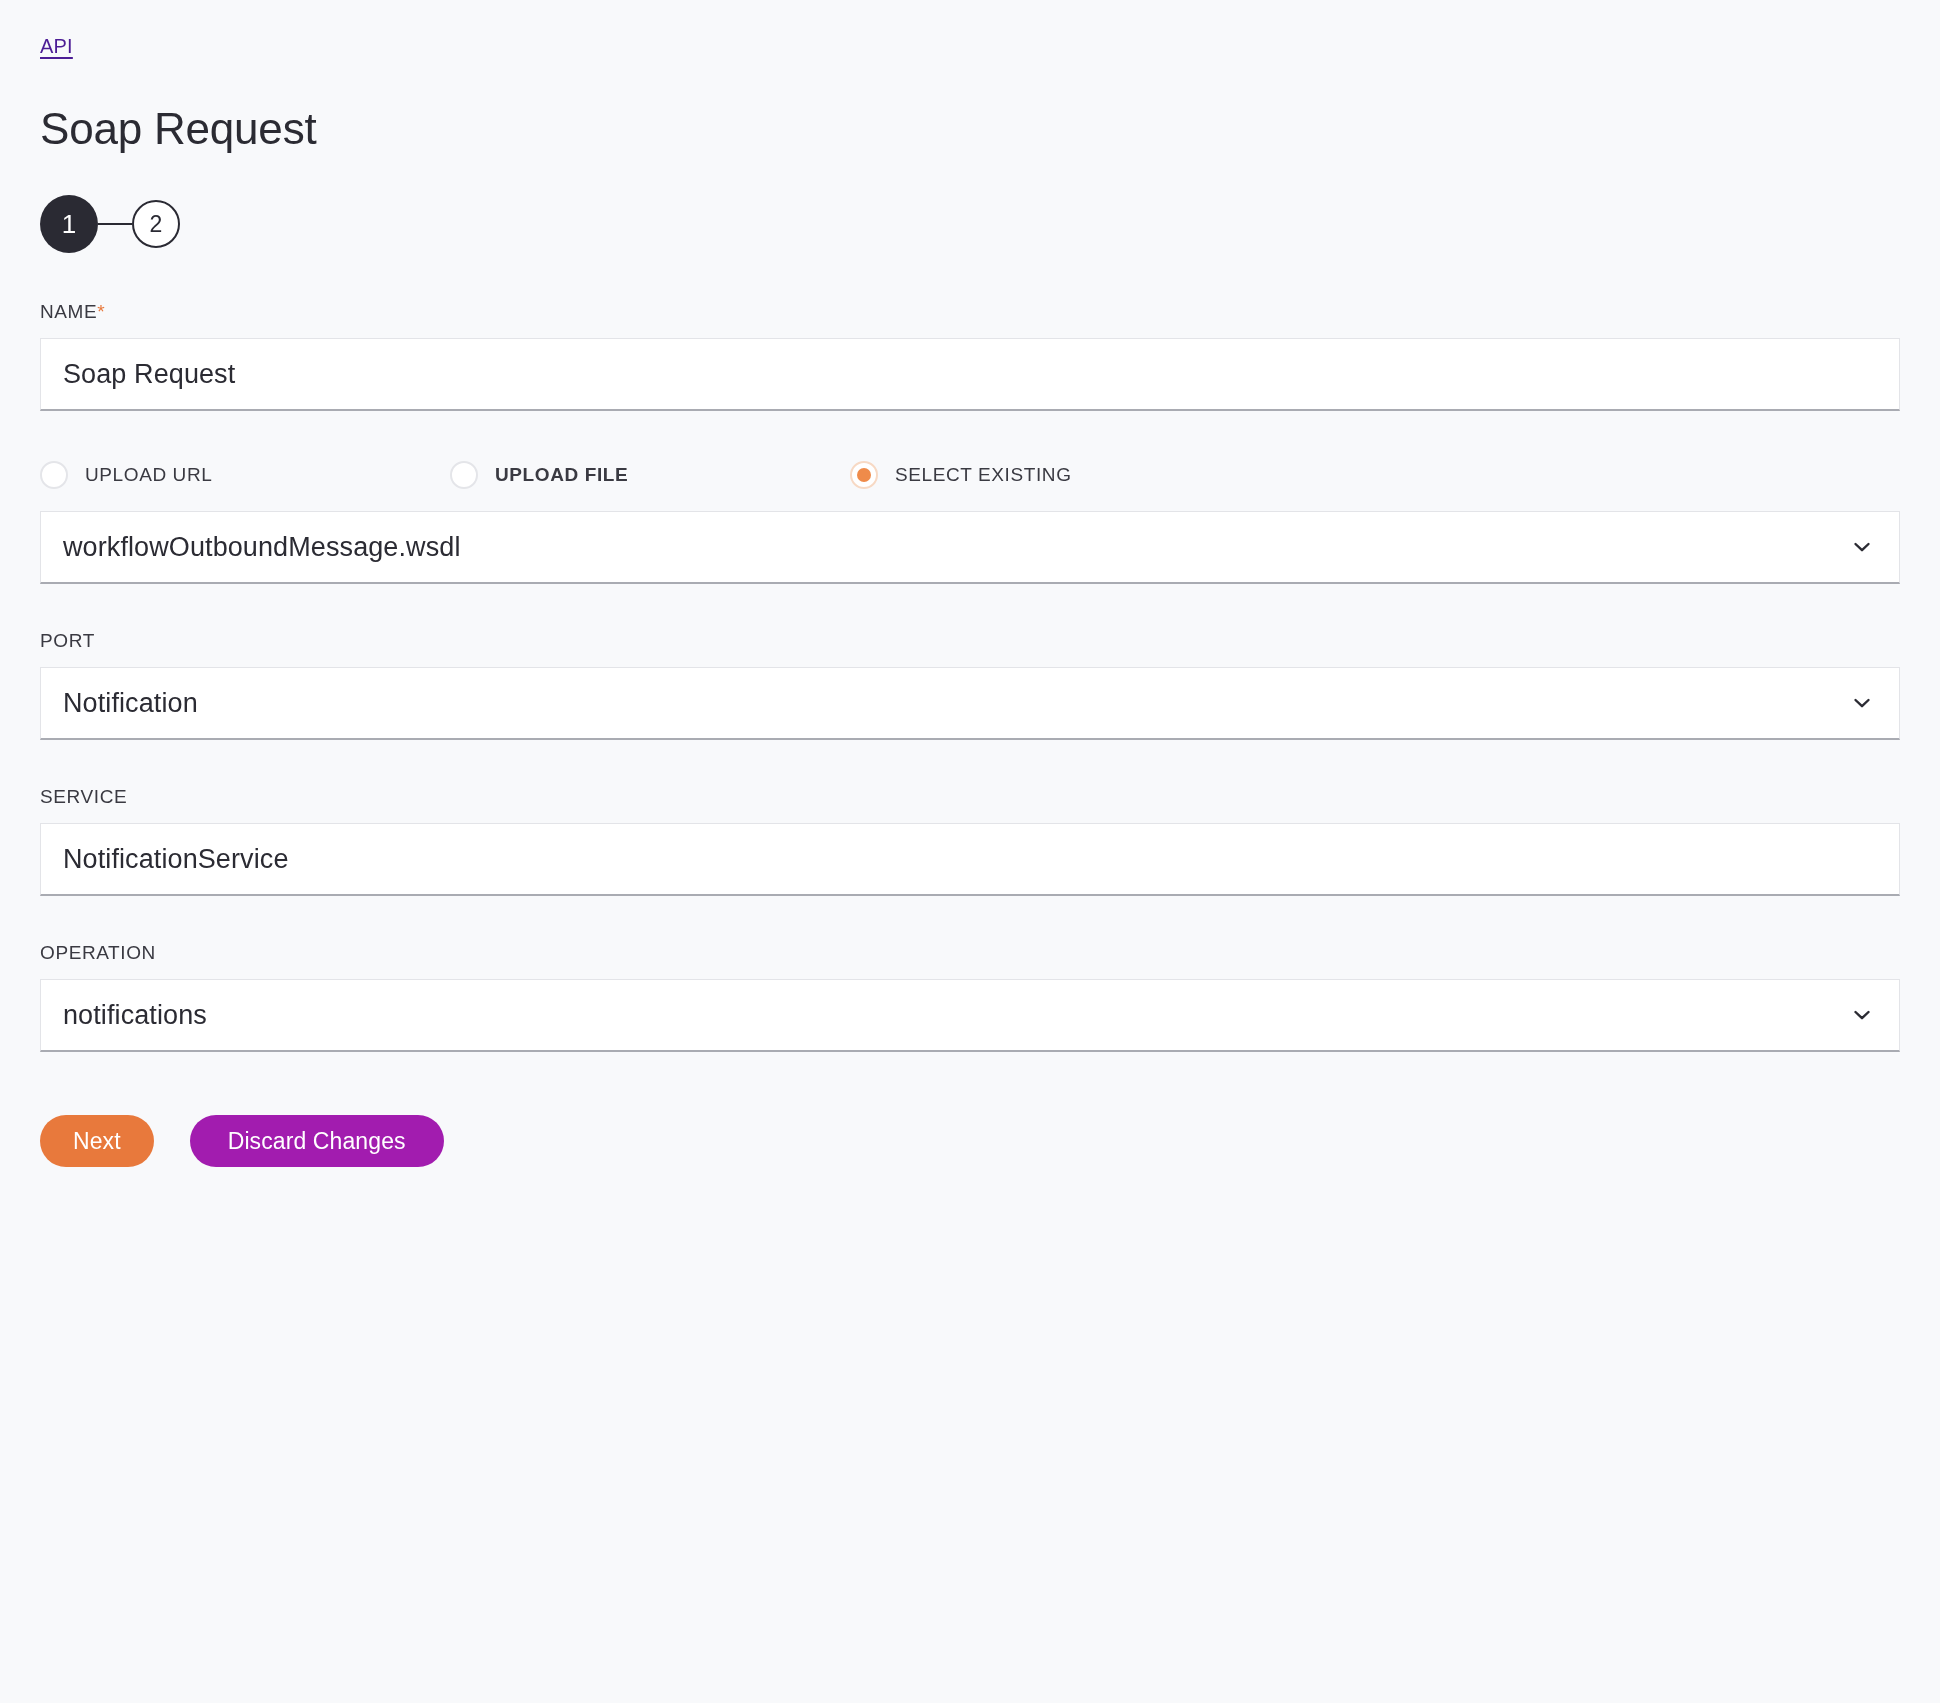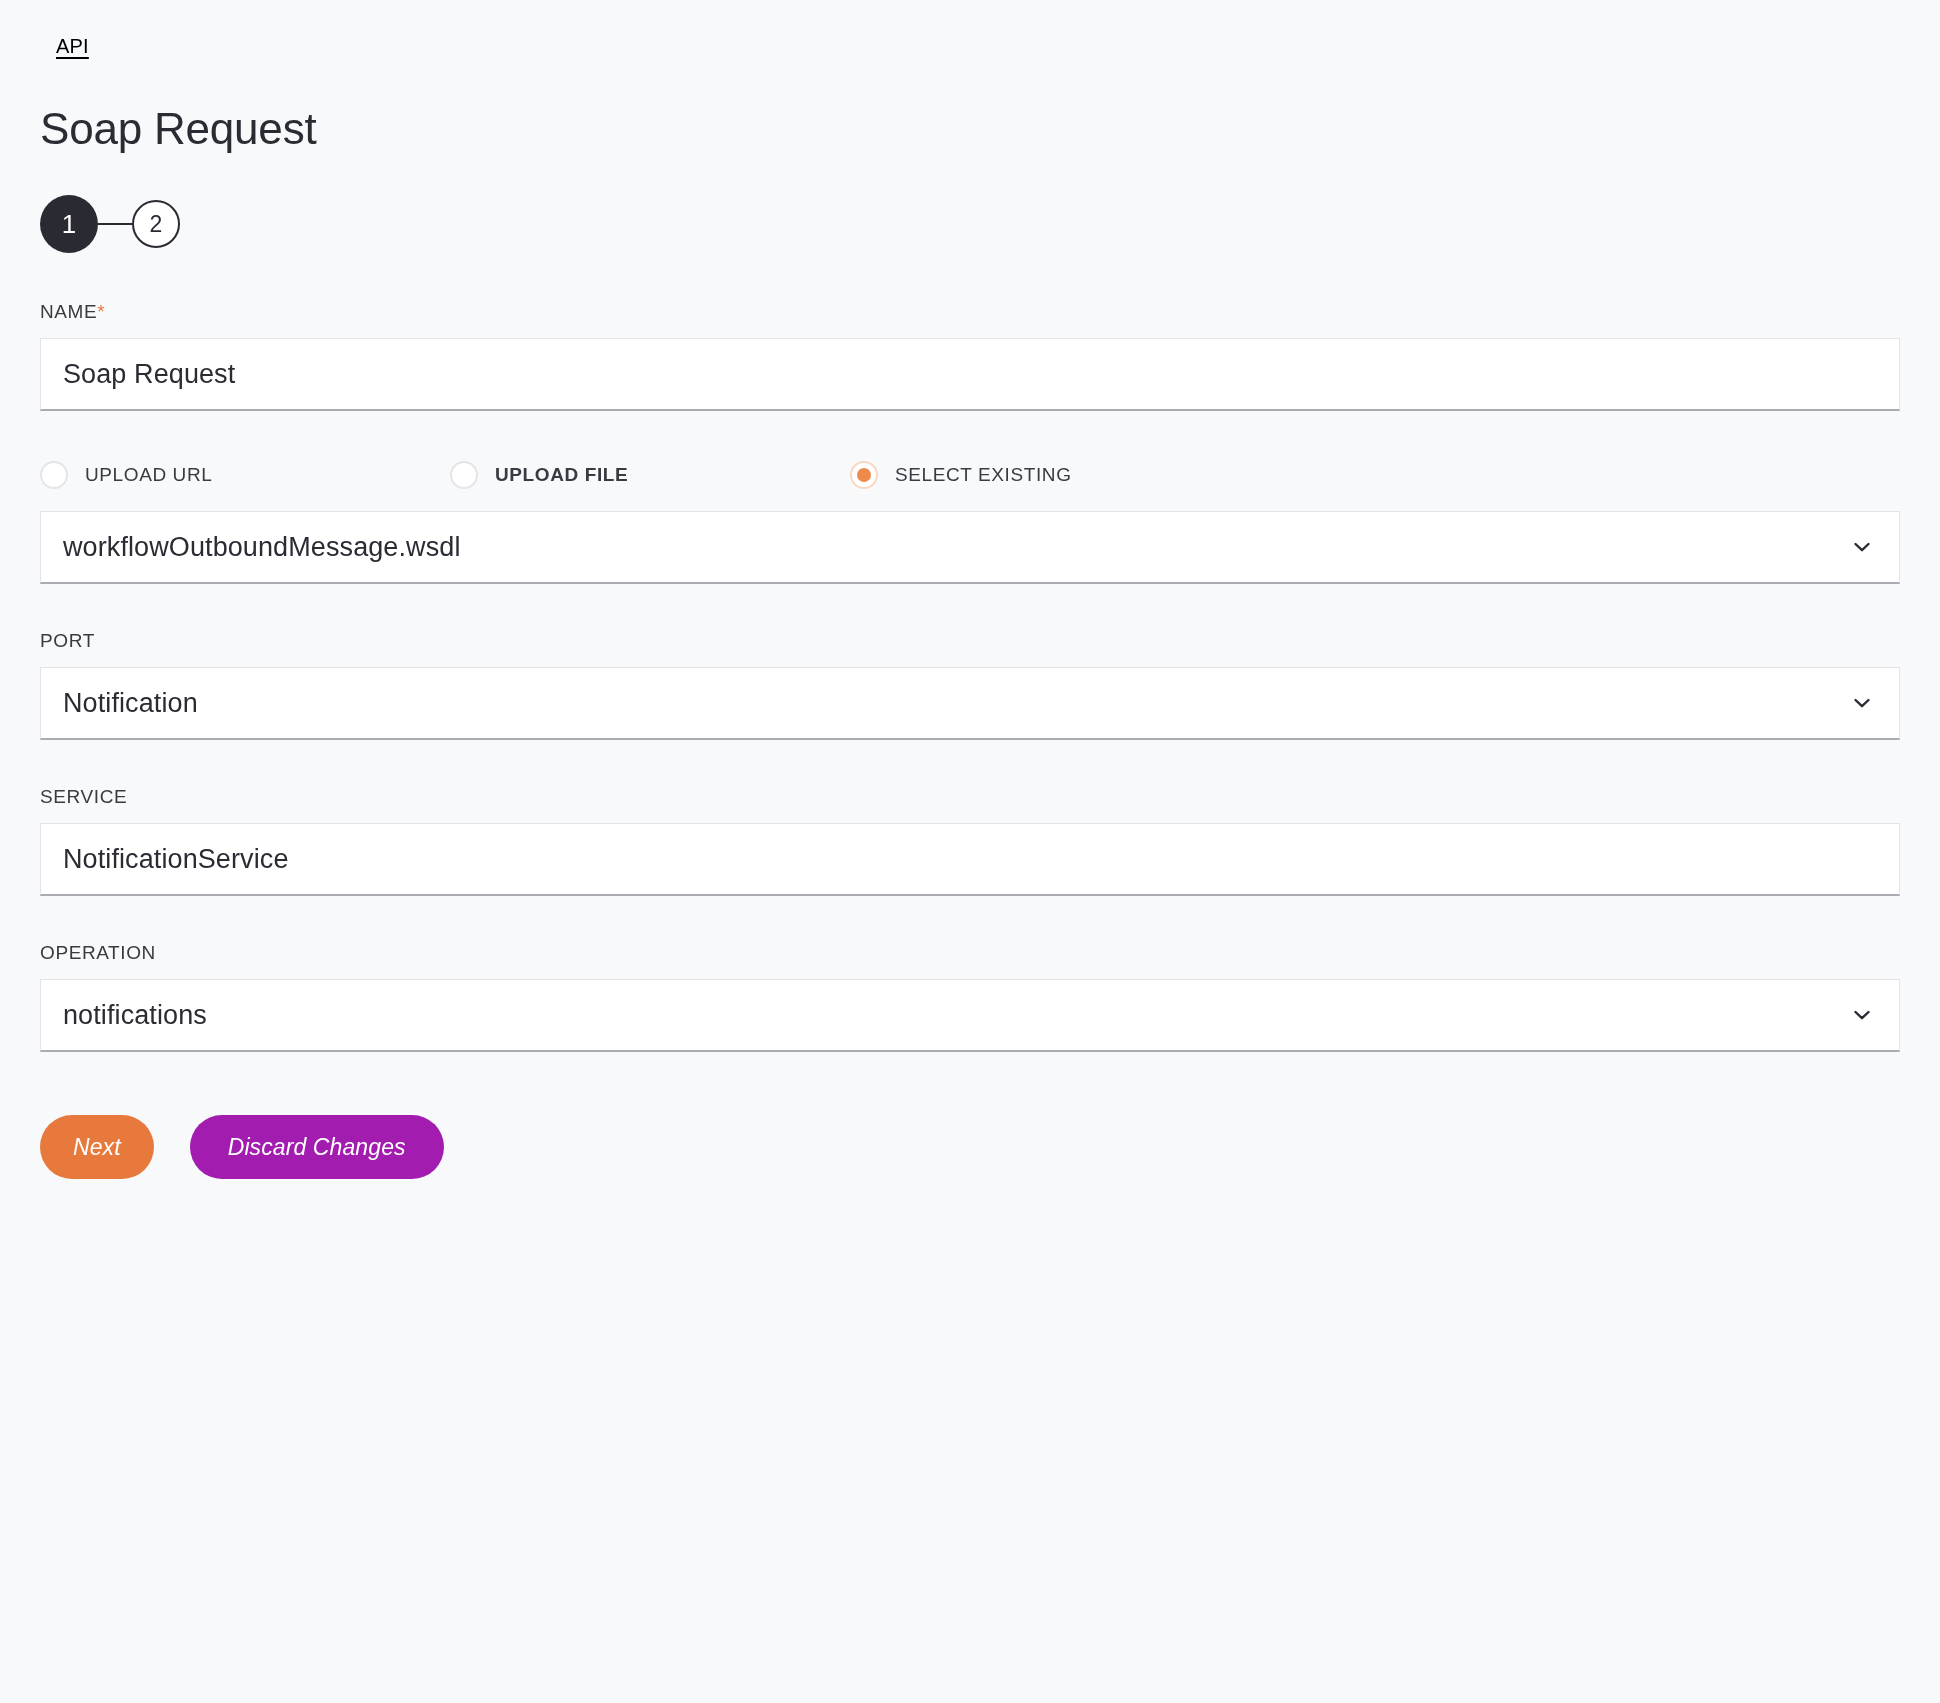--- a/index.html
+++ b/index.html
@@ -18,28 +18,27 @@
     background: #f8f9fb;
     padding: 34px 0 0 0;
     position: relative;
     overflow: hidden;
   }
   .inner { padding-left: 40px; padding-right: 40px; }
 
   
   .breadcrumb {
     font-size: 20px;
-    color: #000000;
+    color: #4c1d95;
     text-decoration: underline;
     text-underline-offset: 4px;
     cursor: pointer;
     display: inline-block;
     letter-spacing: 0.2px;
     line-height: 1.2;
-    margin-left: 16px;
   }
 
   
   .page-title {
     font-size: 44px;
     font-weight: 400;
     color: #2b2b33;
     margin: 47px 0 0 0;
     letter-spacing: -0.2px;
     line-height: 1.1;
@@ -171,26 +170,25 @@
     margin-top: 63px;
     gap: 36px;
   }
   .btn {
     border: none;
     border-radius: 999px;
     color: #ffffff;
     font-family: "Liberation Sans", sans-serif;
     font-size: 23px;
     cursor: pointer;
-    height: 64px;
+    height: 52px;
     display: flex;
     align-items: center;
     justify-content: center;
     letter-spacing: 0.1px;
-    font-style: italic;
   }
   .btn-primary {
     background: #e8793c;
     padding: 0 33px;
   }
   .btn-secondary {
     background: #a21caf;
     padding: 0 38px;
   }
 </style>

